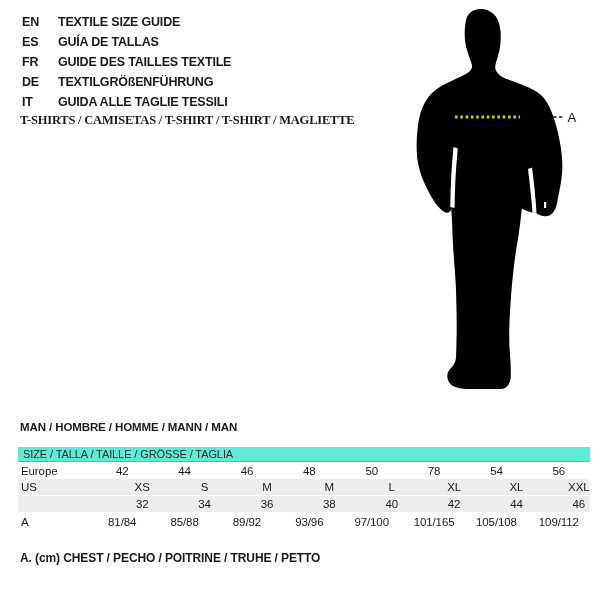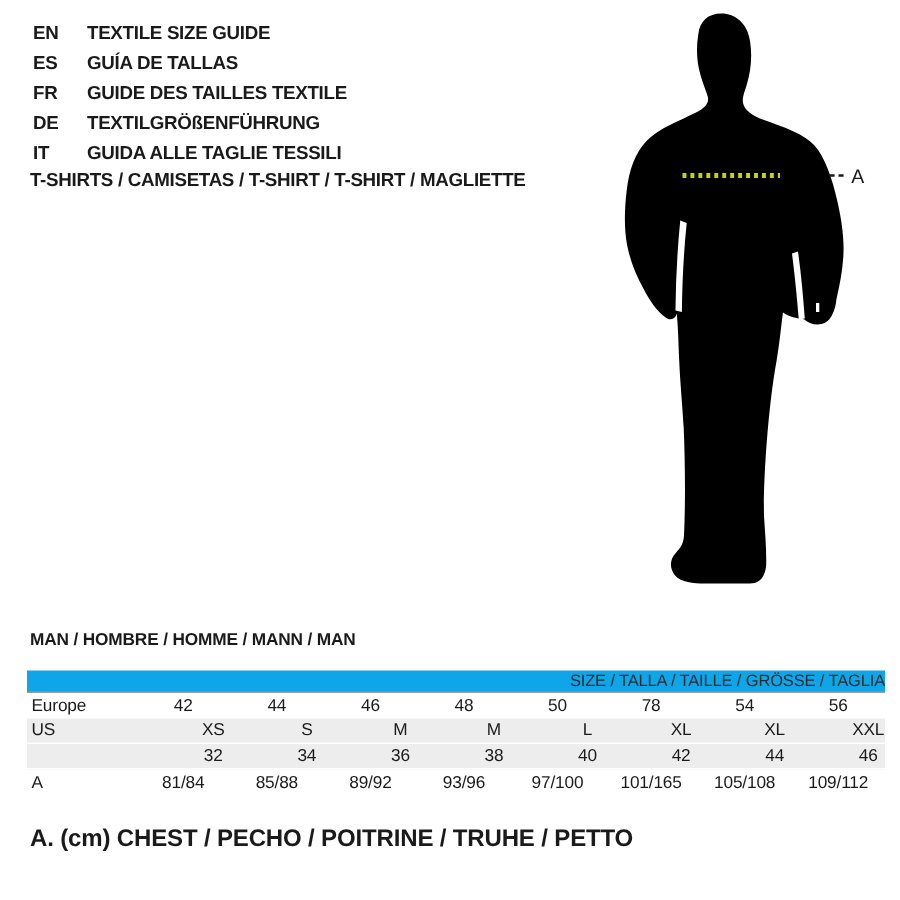--- a/index.html
+++ b/index.html
@@ -6,39 +6,39 @@
   .page{position:relative;width:600px;height:600px;background:#ffffff;overflow:hidden;
         font-family:"Liberation Sans",sans-serif;color:#1a1a1a;}
 
   
   .lang-block{position:absolute;top:15px;left:22px;font-weight:bold;font-size:12.5px;letter-spacing:-0.2px;}
   .lang-row{display:flex;height:20px;align-items:flex-start;}
   .lang-code{width:36px;}
 
   
   .categories{position:absolute;top:110px;left:20px;font-weight:bold;font-size:12.5px;
-              letter-spacing:-0.2px;line-height:20px;}
+              letter-spacing:-0.2px;line-height:20px;font-family:Liberation Serif, serif;}
 
   
   .figure{position:absolute;left:410px;top:5px;width:170px;height:390px;}
 
   
   .section-title{position:absolute;top:421px;left:20px;font-weight:bold;font-size:11.5px;letter-spacing:-0.1px;}
 
   
   .size-table{position:absolute;top:447px;left:18px;width:572px;font-size:11.5px;letter-spacing:-0.1px;}
-  .thead{background:#0ea5e9;border-bottom:1px solid #9b9b9b;height:14px;line-height:14px;
-         padding-left:5px;font-size:11px;color:#2a2a2a;text-align:right;}
+  .thead{background:#5eead4;border-bottom:1px solid #9b9b9b;height:14px;line-height:14px;
+         padding-left:5px;font-size:11px;color:#2a2a2a;}
   .t-row{display:flex;align-items:center;height:17px;}
   .t-row.gray{background:#ededed;height:16px;border-bottom:1px solid #ffffff;gap:40px;}
   .t-label{width:70px;padding-left:3px;}
   .t-cell{flex:1;text-align:center;}
 
   
-  .footnote{position:absolute;top:551px;left:20px;font-weight:bold;font-size:16px;letter-spacing:-0.1px;}
+  .footnote{position:absolute;top:551px;left:20px;font-weight:bold;font-size:12px;letter-spacing:-0.1px;}
 
   svg text{font-family:"Liberation Sans",sans-serif;}
 </style>
 </head>
 <body>
 
 <div class="page">
 
   <div class="lang-block">
     <div class="lang-row">

